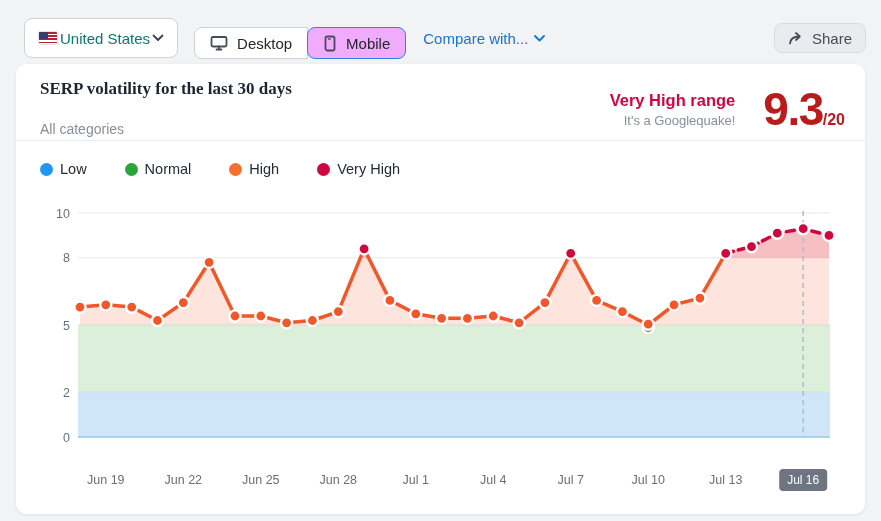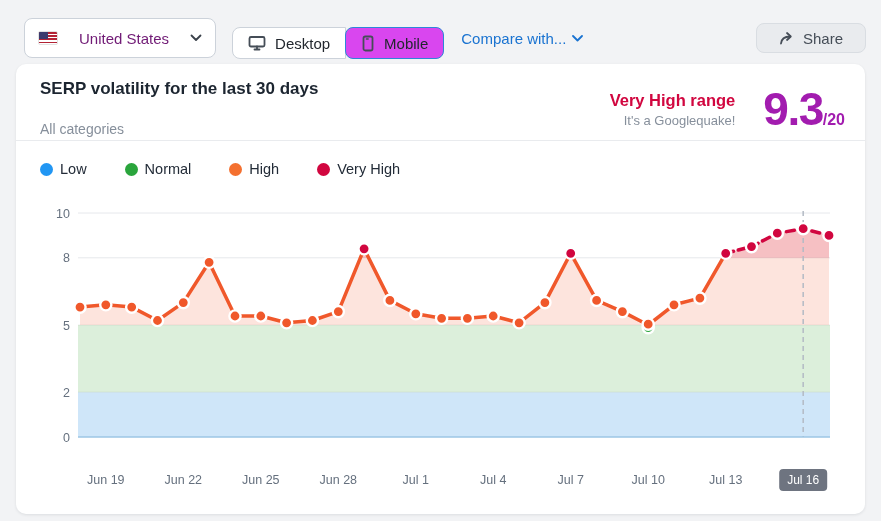--- a/index.html
+++ b/index.html
@@ -6,46 +6,46 @@
   html,body { width:881px; height:521px; }
   body {
     background:#f2f3f5;
     font-family:"Liberation Sans", sans-serif;
     position:relative;
     overflow:hidden;
     color:#1c2530;
   }
   
   .topbar { position:absolute; top:22px; left:24px; right:15px; height:32px; display:flex; align-items:center; }
-  .country-btn { display:flex; align-items:center; gap:21px; background:#fff; border:1px solid #ccd2da;
-    border-radius:8px; height:40px; padding:0 13px; font-size:15px; color:#701a75; cursor:pointer; }
+  .country-btn { display:flex; align-items:center; gap:2px; background:#fff; border:1px solid #ccd2da;
+    border-radius:8px; height:40px; padding:0 13px; font-size:15px; color:#0f766e; cursor:pointer; }
   .flag { width:20px; height:14px; position:relative; border:1px solid #e2e2e2; border-radius:2px; overflow:hidden;
     background:repeating-linear-gradient(to bottom,#b22234 0 1.6px,#ffffff 1.6px 3.2px); flex:0 0 auto; }
   .flag::after { content:""; position:absolute; top:0; left:0; width:9px; height:7px; background:#3c3b6e; }
   .segmented { display:flex; margin-left:16px; height:22px; }
   .seg-btn { display:flex; align-items:center; gap:9px; padding:0 15px; font-size:15px; color:#22272e;
     background:#fff; border:1px solid #ccd2da; height:32px; cursor:pointer; }
   .seg-btn.first { border-radius:8px 0 0 8px; }
-  .seg-btn.selected { background:#d946ef; border:1px solid #2d87d8; border-radius:8px; margin-left:-1px; z-index:1; }
+  .seg-btn.selected { background:#f0abfc; border:1px solid #2d87d8; border-radius:8px; margin-left:-1px; z-index:1; }
   .compare { margin-left:17px; display:flex; align-items:center; gap:6px; font-size:15px; color:#1a73d1; cursor:pointer; }
   .share-btn { margin-left:auto; display:flex; align-items:center; gap:8px; background:#e9ebee; border:1px solid #d9dde2;
-    border-radius:8px; height:30px; padding:0 22px; font-size:15px; color:#454d57; cursor:pointer; }
+    border-radius:8px; height:30px; padding:0 13px; font-size:15px; color:#454d57; cursor:pointer; }
   .icon { display:inline-flex; align-items:center; justify-content:center; }
   
   .card { position:absolute; left:16px; top:64px; width:849px; height:450px; background:#fff;
     border-radius:10px; box-shadow:0 1px 3px rgba(25,35,45,.10); }
   .card-header { position:absolute; top:0; left:0; right:0; height:76px; display:flex;
     justify-content:space-between; padding:15px 20px 0 24px; }
-  .card-title { font-size:17px; font-weight:700; color:#1c2530; }
+  .card-title { font-size:17px; font-weight:700; color:#1c2530;font-family:Liberation Serif, serif; }
   .card-subtitle { font-size:14px; color:#868f9b; margin-top:22px; }
   .header-right { display:flex; align-items:center; gap:28px;justify-content:center; }
   .range-block { text-align:right; }
   .range-label { font-size:16.5px; font-weight:700; color:#d1063f; }
   .range-note { font-size:13px; color:#868f9b; margin-top:3px; }
-  .score-block { display:flex; align-items:flex-end; color:#a21caf; }
+  .score-block { display:flex; align-items:flex-end; color:#b91c1c; }
   .score-value { font-size:46px; font-weight:700; line-height:0.92; letter-spacing:-1.5px; }
   .score-suffix { font-size:16px; font-weight:700; padding-bottom:2px; }
   .divider { position:absolute; top:76px; left:0; right:0; height:1px; background:#e9ebee; }
   .legend { position:absolute; top:97px; left:24px; display:flex; align-items:center; gap:38px; }
   .legend-item { display:flex; align-items:center; gap:7px; font-size:14.5px; color:#232c38; }
   .legend-dot { width:13px; height:13px; border-radius:50%; }
   .chart-svg { position:absolute; top:140px; left:0; }
   .chart-svg text { font-family:"Liberation Sans", sans-serif; }
 </style>
 </head>

